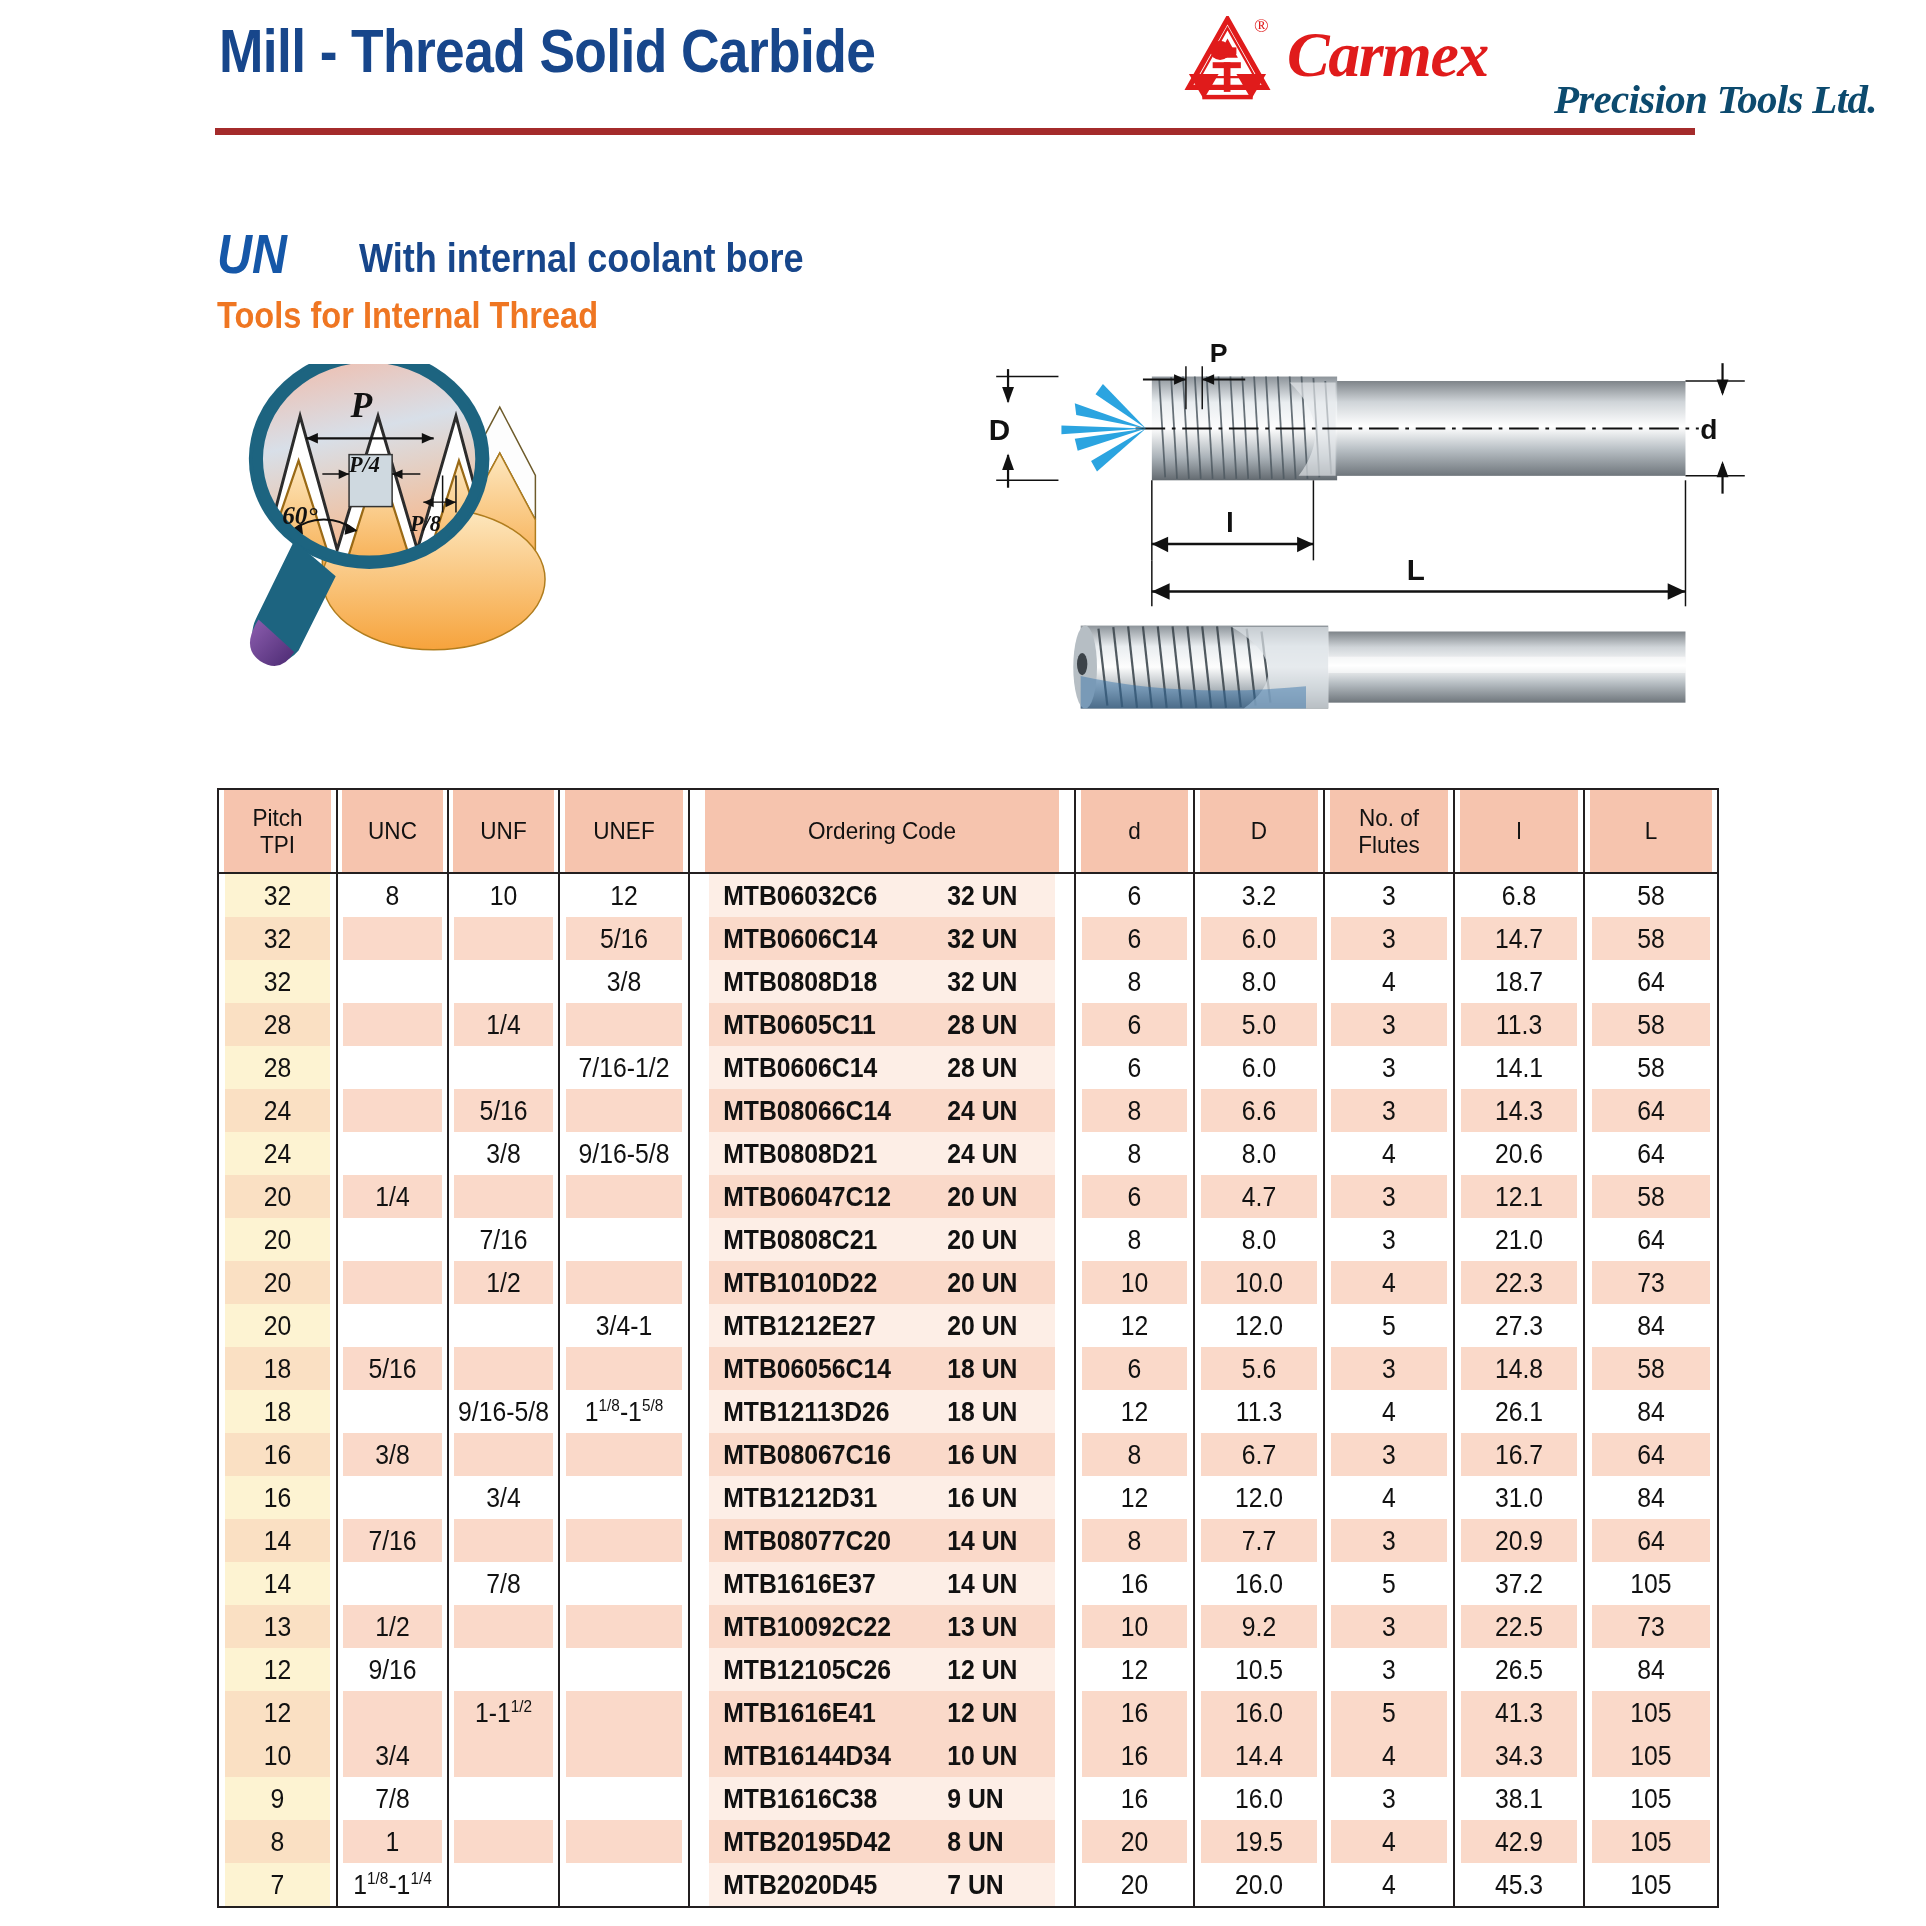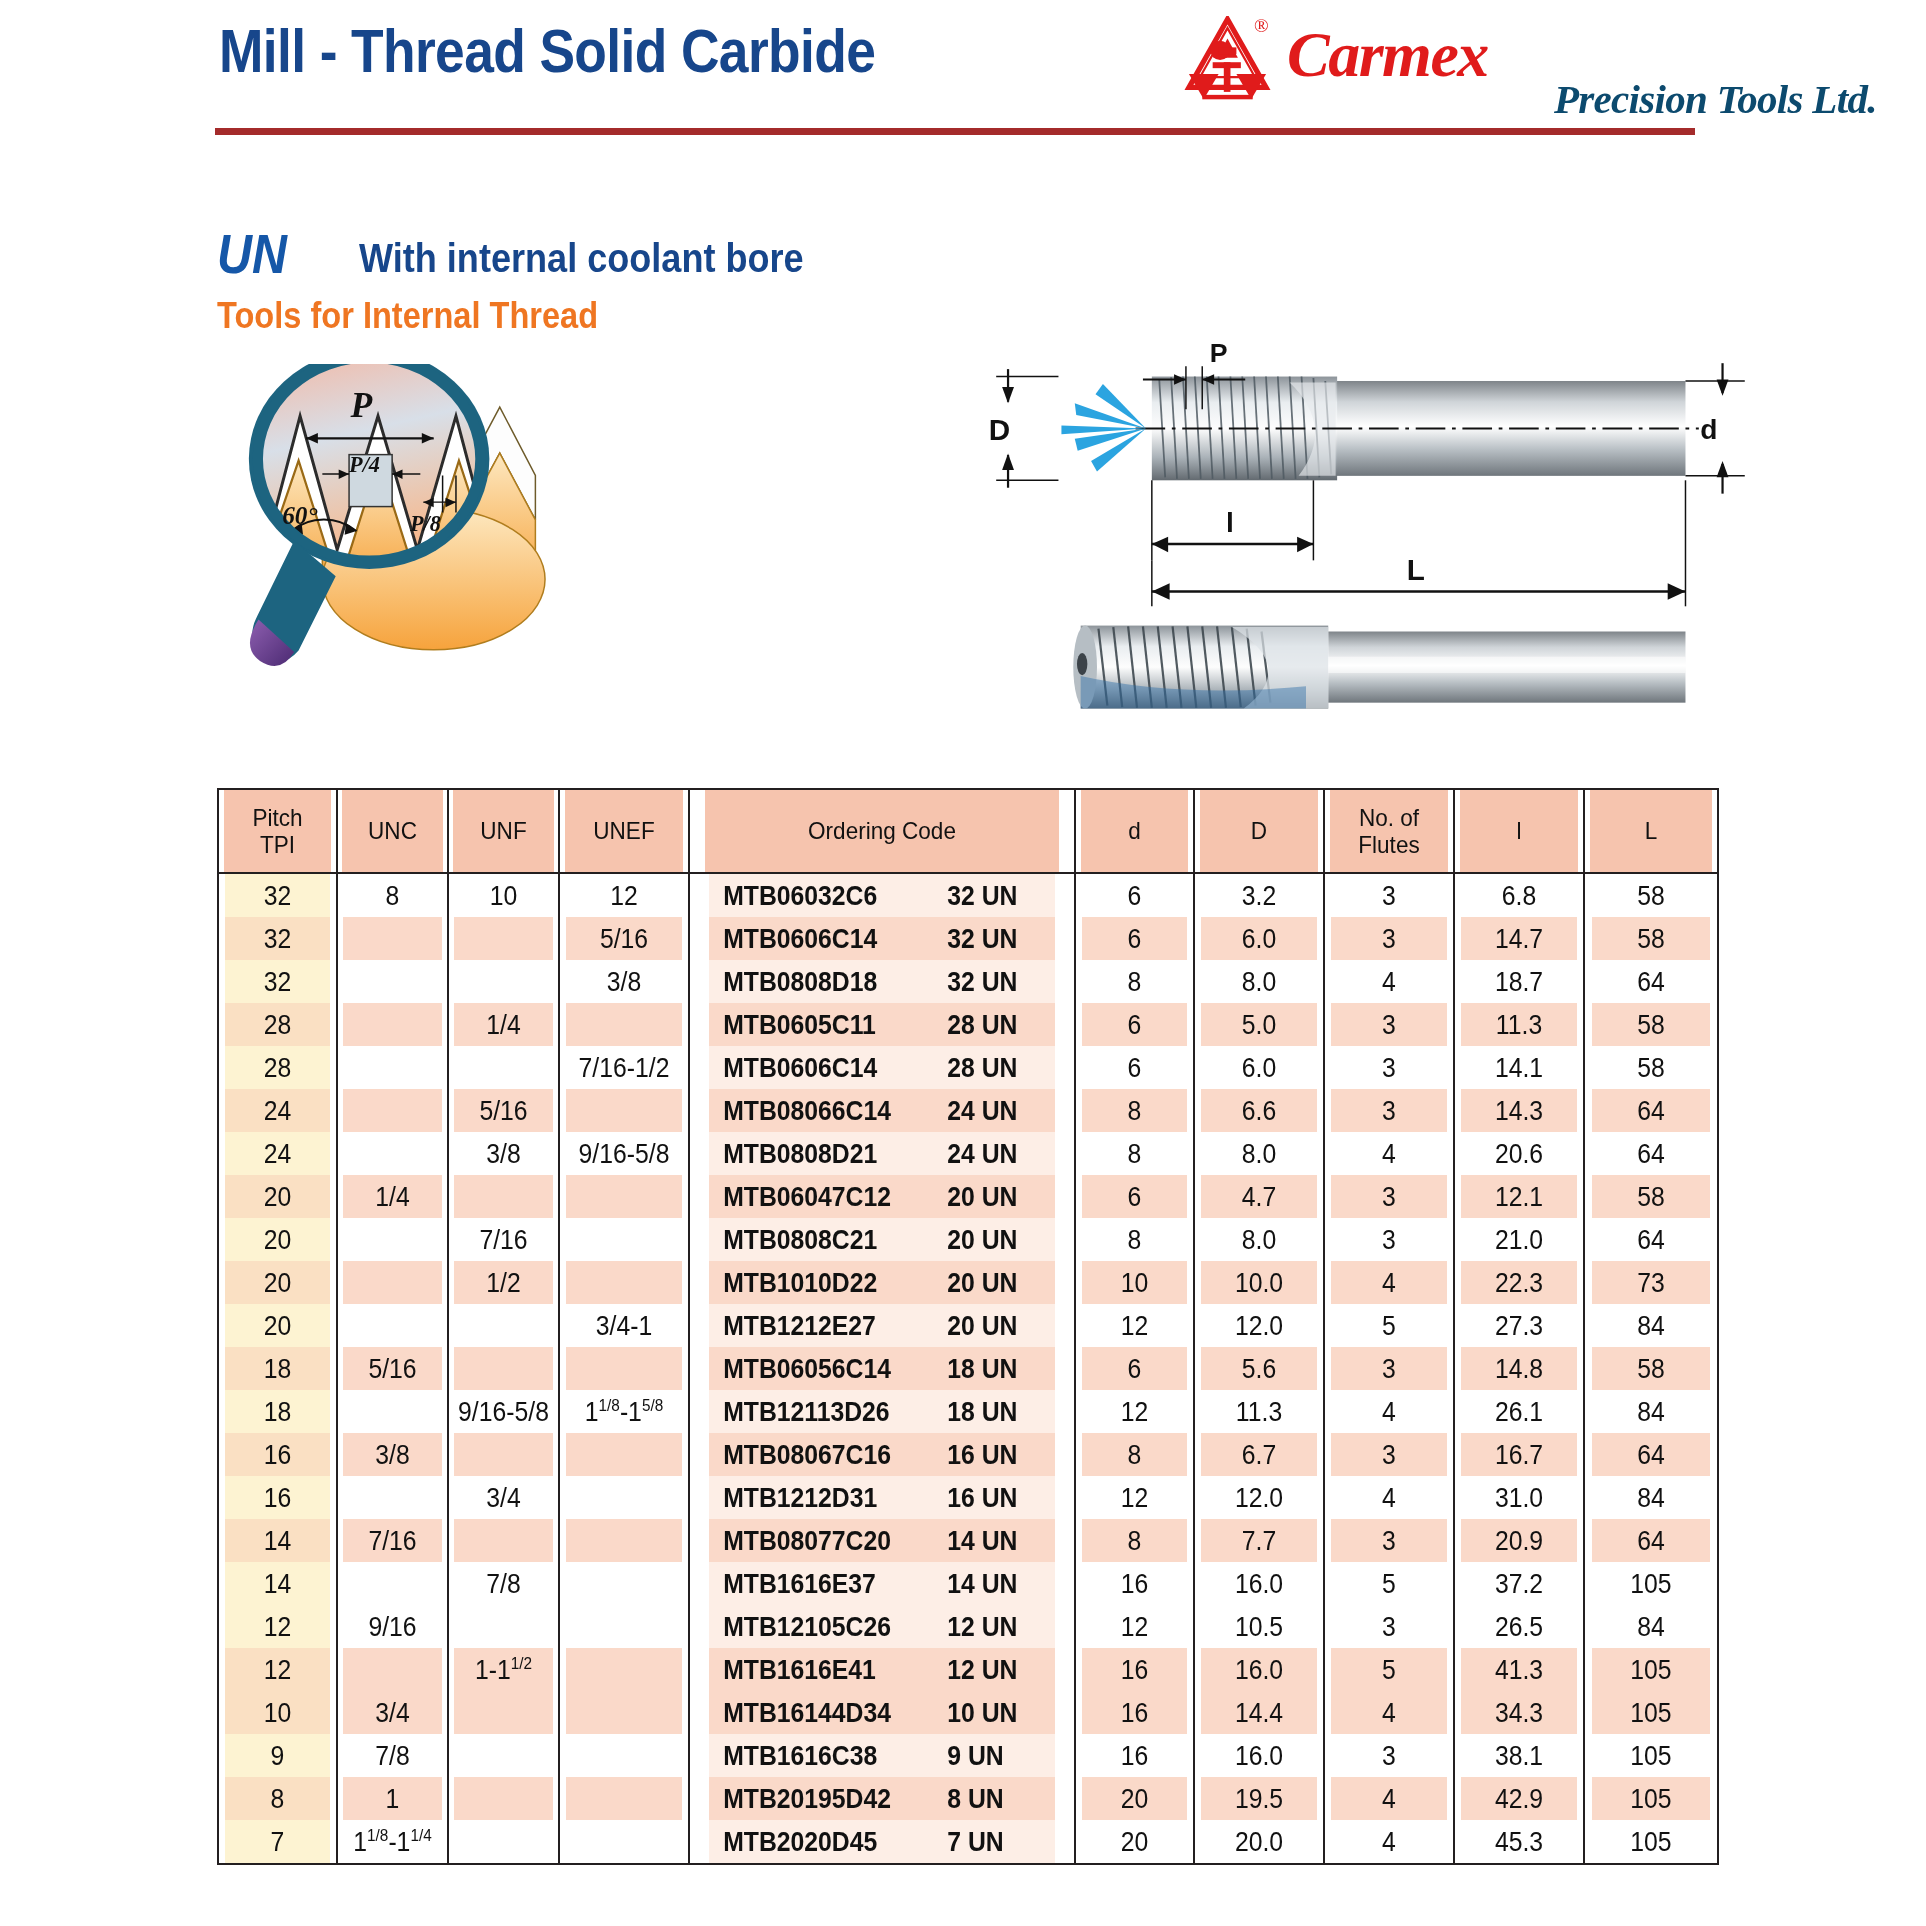--- a/index.html
+++ b/index.html
@@ -577,20 +577,32 @@
             <td></td>
             <td>7/8</td>
             <td></td>
             <td class="c-code"><span class="cd">MTB1616E37</span><span class="un">14 UN</span></td>
             <td>16</td>
             <td>16.0</td>
             <td>5</td>
             <td>37.2</td>
             <td>105</td>
           </tr>
+          <tr class="even">
+            <td class="c-pitch">13</td>
+            <td>1/2</td>
+            <td></td>
+            <td></td>
+            <td class="c-code"><span class="cd">MTB10092C22</span><span class="un">13 UN</span></td>
+            <td>10</td>
+            <td>9.2</td>
+            <td>3</td>
+            <td>22.5</td>
+            <td>73</td>
+          </tr>
           <tr class="odd">
             <td class="c-pitch">12</td>
             <td>9/16</td>
             <td></td>
             <td></td>
             <td class="c-code"><span class="cd">MTB12105C26</span><span class="un">12 UN</span></td>
             <td>12</td>
             <td>10.5</td>
             <td>3</td>
             <td>26.5</td>

